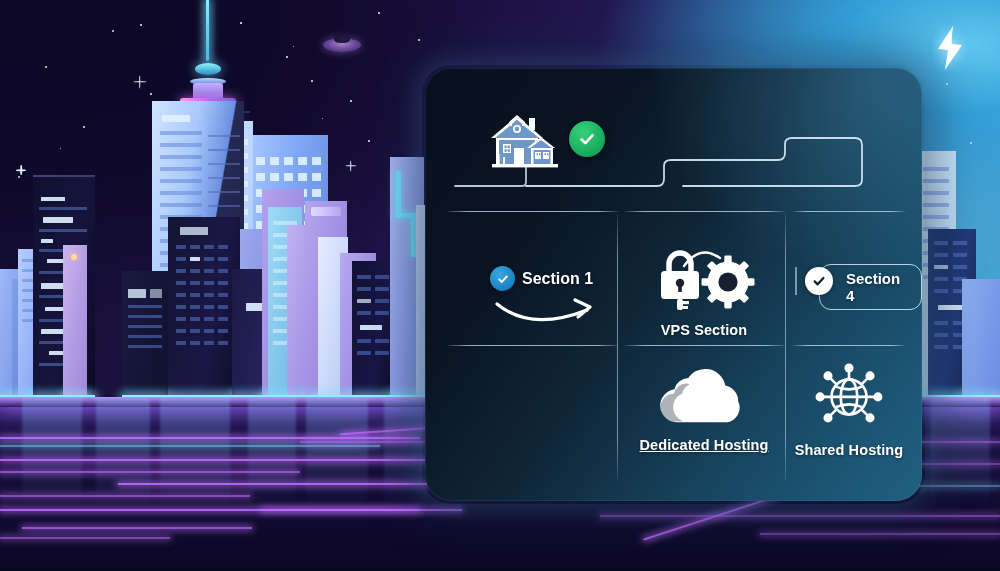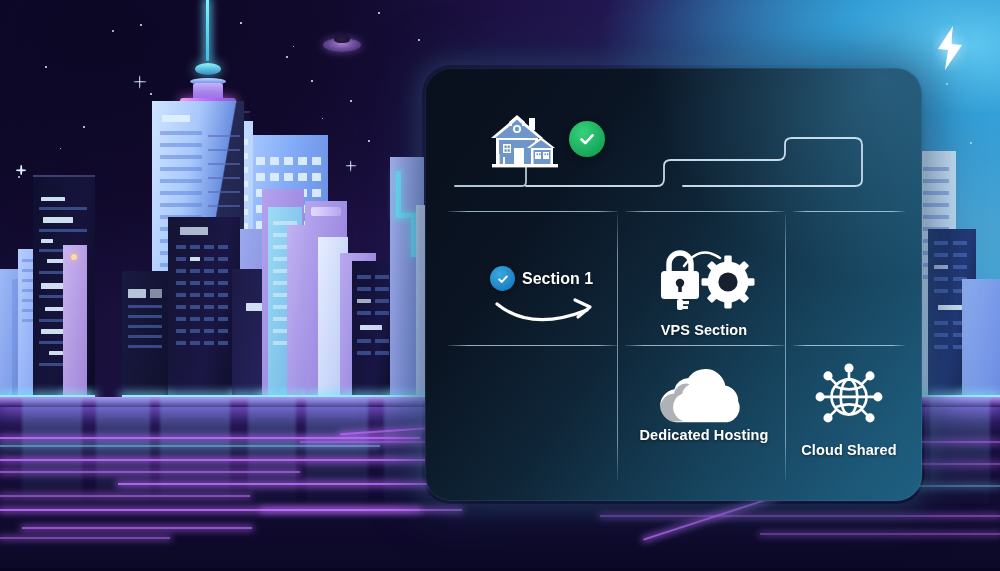--- a/index.html
+++ b/index.html
@@ -747,30 +747,39 @@
               <rect x="-3.7" y="18.5" width="7.4" height="8" rx="1.4" transform="rotate(45)"></rect>
               <rect x="-26.5" y="-3.7" width="8" height="7.4" rx="1.4" transform="rotate(45)"></rect>
               <rect x="18.5" y="-3.7" width="8" height="7.4" rx="1.4" transform="rotate(45)"></rect>
             </g>
           </g>
         </svg>
       </div>
       <div class="cell-label" style="margin-top:8px;">VPS Section</div>
     </div>
 
+    <div class="sec4">
+      <span class="stub"></span>
+      <span class="dotw">
+        <svg viewBox="0 0 24 24" width="16" height="16">
+          <path d="M5.5 12.6 L10 17 L18.6 7.6" fill="none" stroke="#12202f" stroke-width="3.4" stroke-linecap="round" stroke-linejoin="round"></path>
+        </svg>
+      </span>
+      <span class="pill">Section 4</span>
+    </div>
 
 
     <div class="cell" style="left:200px; top:297px; width:158px;">
       <div class="icon-box">
         <svg viewBox="0 0 108 66" width="100" height="61">
           <path d="M24 62 a18 18 0 0 1 -2 -35.8 a16 16 0 0 1 15 -12 a22 22 0 0 1 40 8 a17 17 0 0 1 14 17 a16 16 0 0 1 -12 22.8 Z" fill="#ffffff"></path>
           <path d="M22 61 a15 15 0 0 1 -0.5 -30 a14 14 0 0 1 13 -11 a11 11 0 0 1 4 0.8 a15 15 0 0 0 -8 10 a16 16 0 0 0 1 30 Z" fill="#16202e" opacity=".35"></path>
         </svg>
       </div>
-      <div class="cell-label" style="margin-top:1px;">Dedicated Hosting</div>
+      <div class="cell-label" style="margin-top:11px;text-decoration:underline;">Dedicated Hosting</div>
     </div>
 
     <div class="cell" style="left:368px; top:293px; width:112px;">
       <div class="icon-box">
         <svg viewBox="0 0 80 80" width="70" height="70">
           <g stroke="#ffffff" stroke-width="3" fill="none">
             <circle cx="40" cy="41" r="20"></circle>
             <ellipse cx="40" cy="41" rx="9.5" ry="20"></ellipse>
             <line x1="20" y1="41" x2="60" y2="41"></line>
             <path d="M24 29 Q 40 36 56 29"></path>
@@ -788,21 +797,21 @@
             <circle cx="40" cy="8" r="5.2"></circle>
             <circle cx="73" cy="41" r="5.2"></circle>
             <circle cx="7" cy="41" r="5.2"></circle>
             <circle cx="64" cy="17" r="5.2"></circle>
             <circle cx="16" cy="65" r="5.2"></circle>
             <circle cx="64" cy="65" r="5.2"></circle>
             <circle cx="16" cy="17" r="5.2"></circle>
           </g>
         </svg>
       </div>
-      <div class="cell-label" style="margin-top:11px;">Cloud Shared</div>
+      <div class="cell-label" style="margin-top:11px;">Shared Hosting</div>
     </div>
   </div>
 
   <div class="bolt">
     <svg viewBox="0 0 34 46" width="34" height="46">
       <path d="M20 1 L5 24 L15 25 L12 45 L29 20 L18 19 Z" fill="#ffffff" style="filter:drop-shadow(0 0 7px rgba(200,240,255,.9));"></path>
     </svg>
   </div>
 
 </div>

